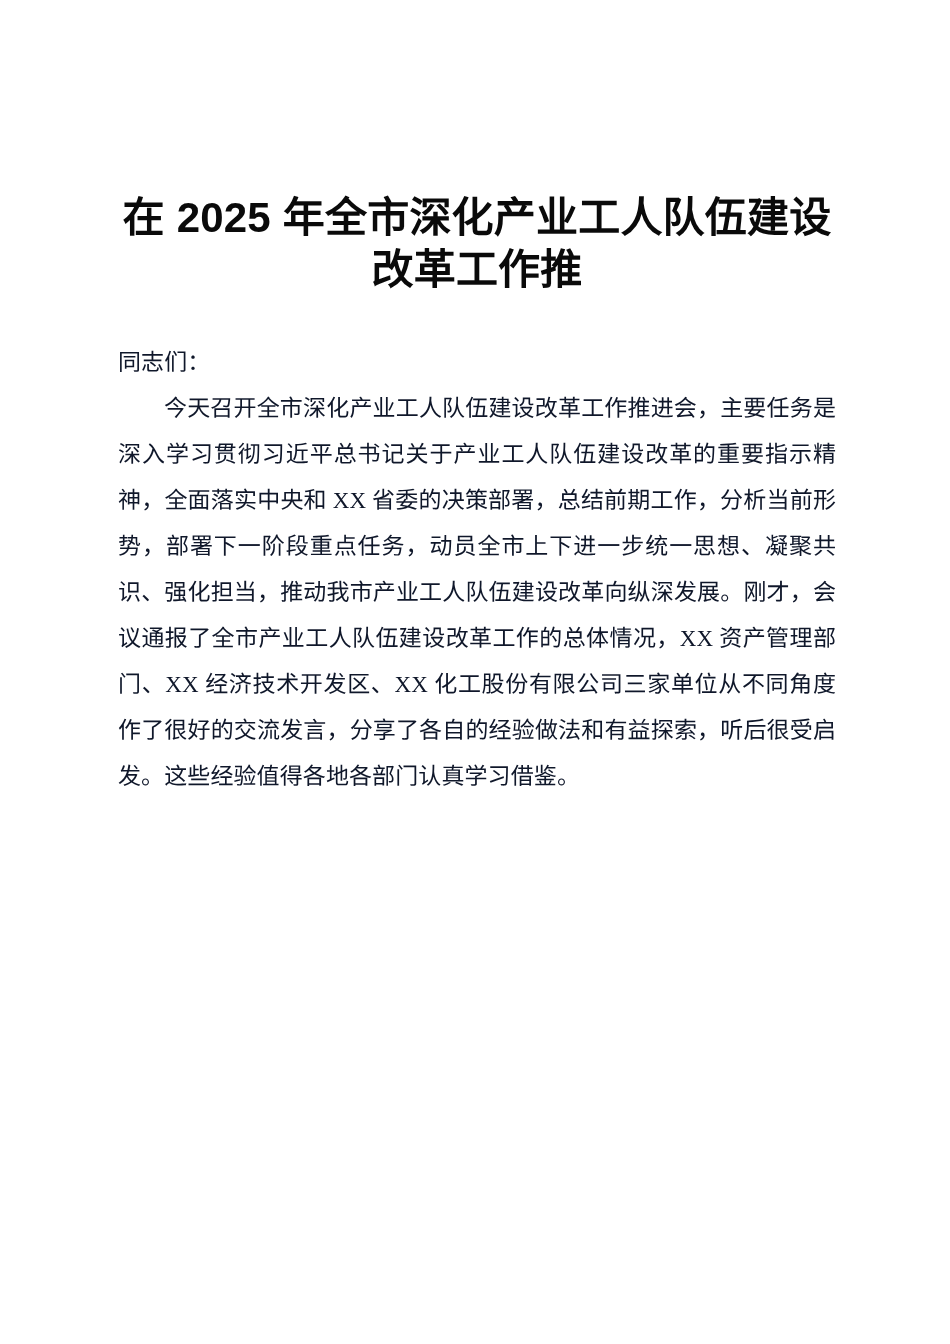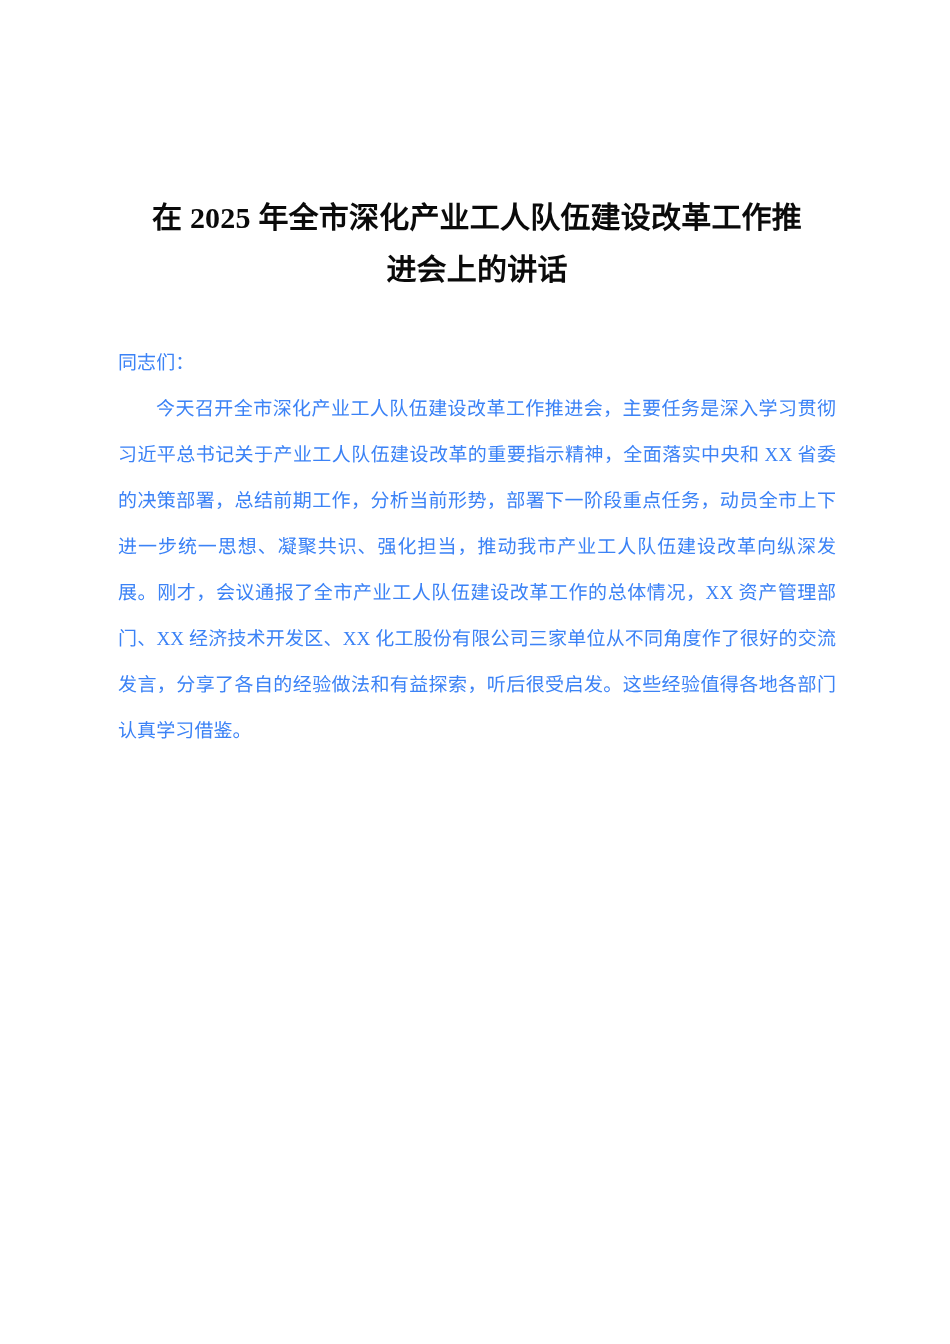--- a/index.html
+++ b/index.html
@@ -25,62 +25,61 @@
   }
   .content {
     position: absolute;
     left: 118px;
     top: 0;
     width: 718px;
   }
   .doc-title {
     margin: 0;
     padding-top: 192px;
-    font-family: Liberation Serif, serif;
+    font-family: Liberation Sans, sans-serif;
     font-weight: 700;
-    font-size: 30px;
+    font-size: 42px;
     line-height: 52px;
     text-align: center;
     letter-spacing: 0.2px;
     color: #0a0a0a;
   }
   .body-block {
     margin-top: 44px;
   }
   p.para {
     margin: 0;
     font-family: "Liberation Serif", "DejaVu Serif", serif;
-    font-size: 19px;
+    font-size: 23px;
     line-height: 46px;
     text-align: justify;
     text-justify: inter-ideograph;
     text-align-last: left;
     letter-spacing: 0.1px;
-    color: #3b82f6;
+    color: #0f172a;
     font-weight: 400;
   }
   p.salutation {
     text-indent: 0;
   }
   p.indented {
     text-indent: 2em;
   }
   .tail-cut {
     text-align-last: justify;
   }
 </style>
 </head>
 <body>
 
 <div class="page">
   <div class="content">
 
     <h1 class="doc-title">
       <span>在 2025 年全市深化产业工人队伍建设改革工作推</span><br>
-      <span>进会上的讲话</span>
     </h1>
 
     <div class="body-block">
 
       <p class="para salutation">同志们：</p>
 
       <p class="para indented">今天召开全市深化产业工人队伍建设改革工作推进会，主要任务是深入学习贯彻习近平总书记关于产业工人队伍建设改革的重要指示精神，全面落实中央和 XX 省委的决策部署，总结前期工作，分析当前形势，部署下一阶段重点任务，动员全市上下进一步统一思想、凝聚共识、强化担当，推动我市产业工人队伍建设改革向纵深发展。刚才，会议通报了全市产业工人队伍建设改革工作的总体情况，XX 资产管理部门、XX 经济技术开发区、XX 化工股份有限公司三家单位从不同角度作了很好的交流发言，分享了各自的经验做法和有益探索，听后很受启发。这些经验值得各地各部门认真学习借鉴。</p>
 
 
     </div>

